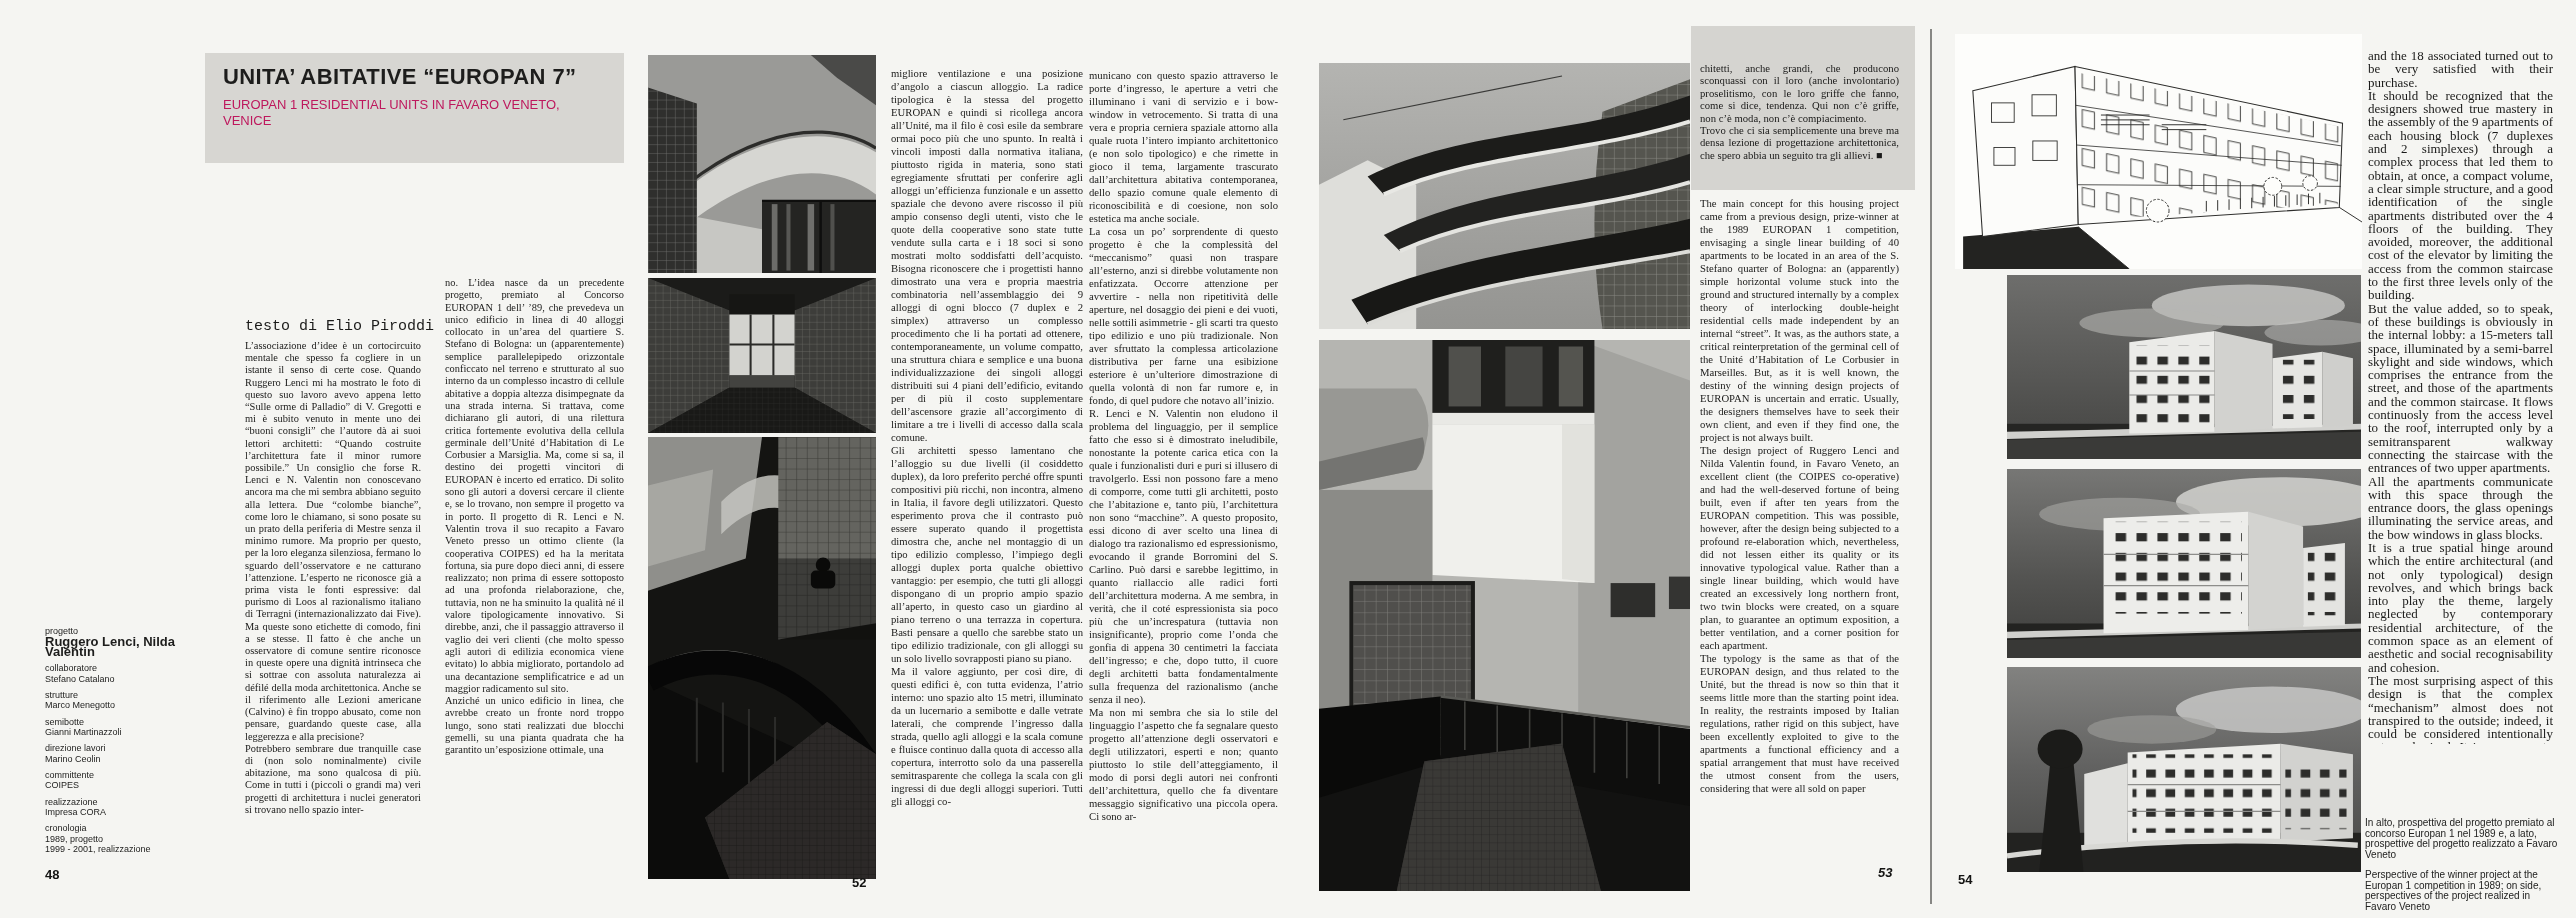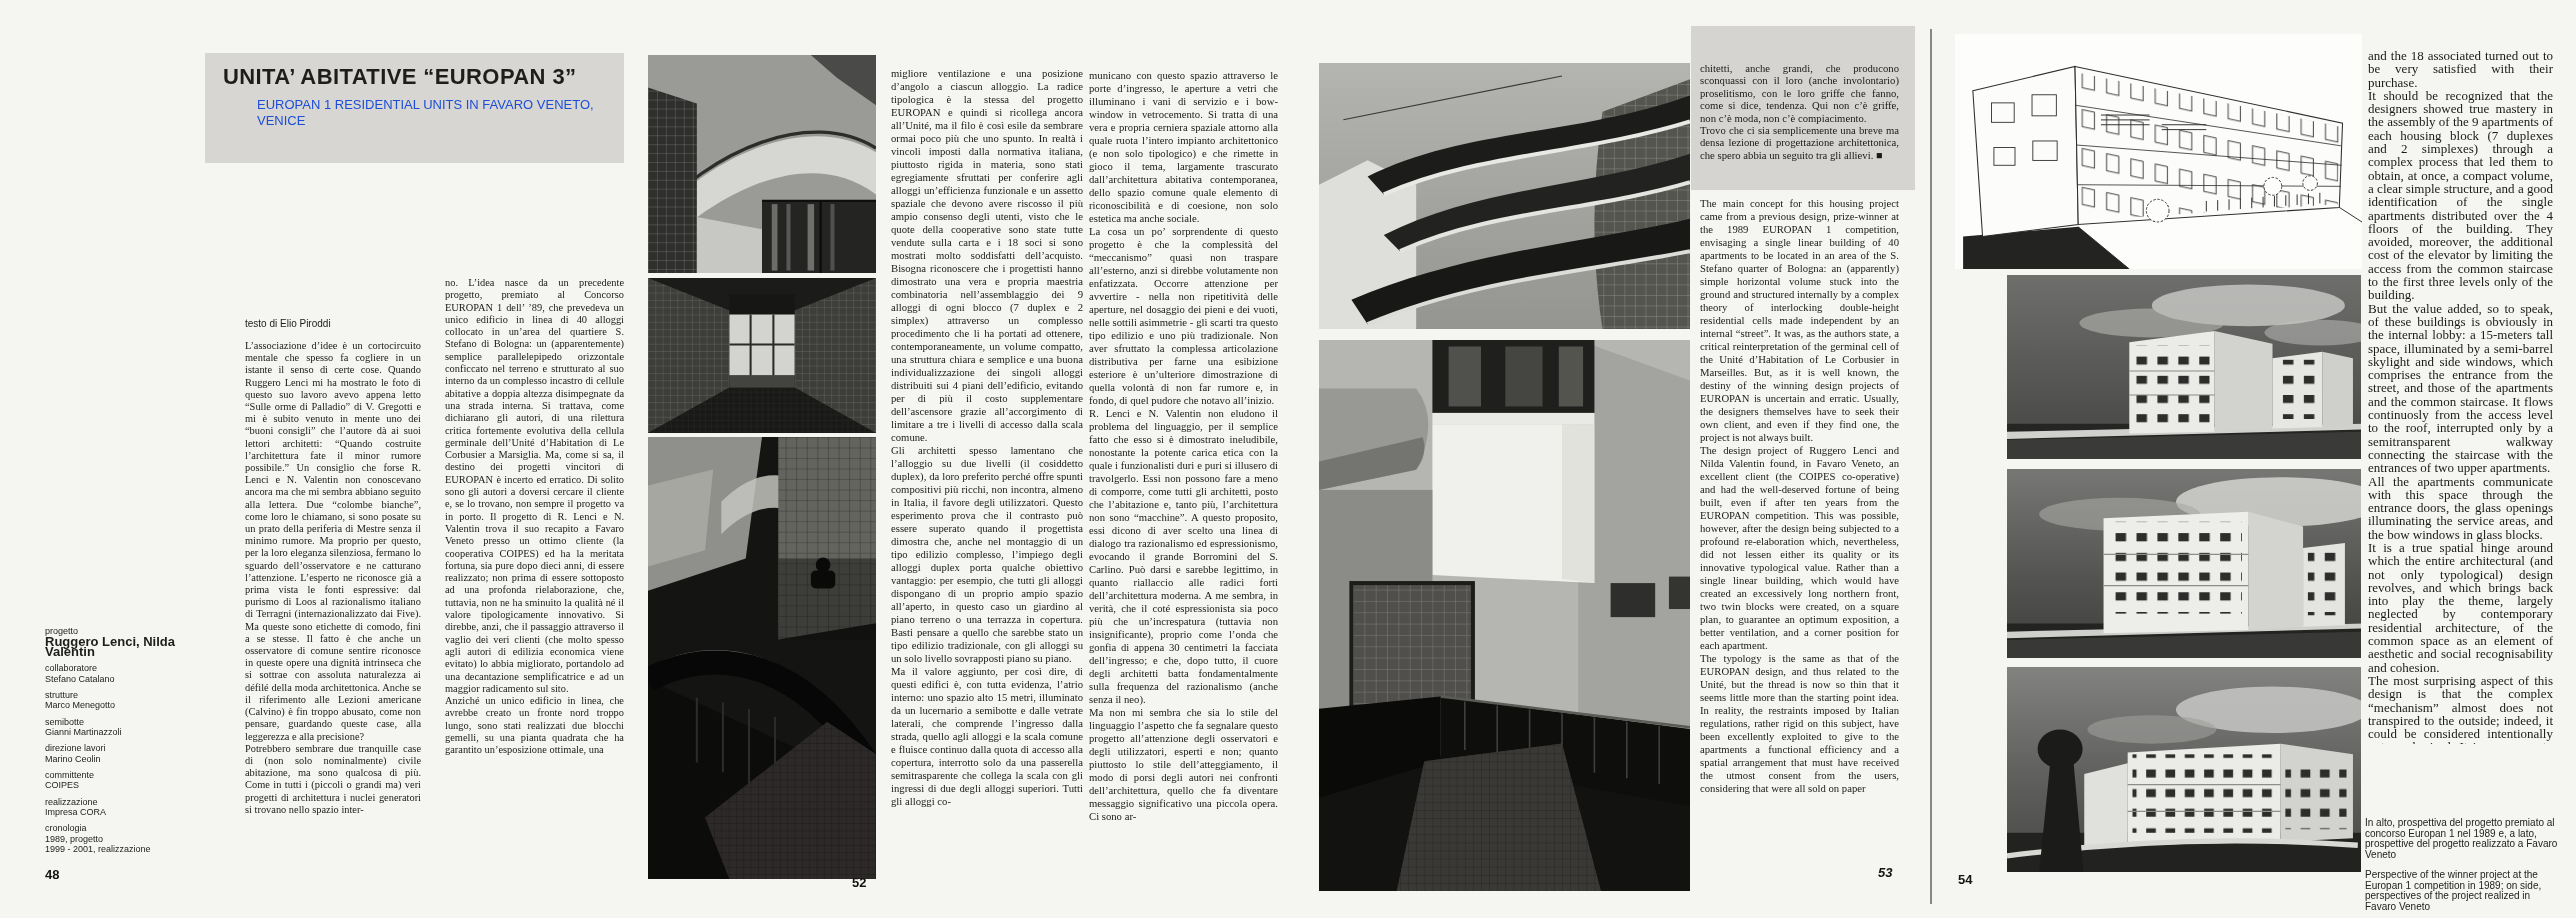--- a/index.html
+++ b/index.html
@@ -3,40 +3,40 @@
 <meta charset="utf-8">
 <style>
   html,body{margin:0;padding:0;background:#e9e9e6;}
   #canvas{position:relative;width:2576px;height:919px;background:#f5f5f2;overflow:hidden;
           font-family:"Liberation Serif",serif;color:#1c1c1c;}
   .abs{position:absolute;}
   .col{text-align:justify;white-space:pre-line;overflow:hidden;color:#1a1a19;}
   .title-block{background:#d7d6d2;}
   .title-line{font-family:"Liberation Sans",sans-serif;font-weight:700;font-size:22px;line-height:25px;
               letter-spacing:0.4px;color:#1d1d1c;}
-  .subtitle-line{font-family:"Liberation Sans",sans-serif;font-size:13px;line-height:15.4px;color:#1d4ed8;margin-left:34px;}
-  .byline{font-family:Liberation Sans, sans-serif;font-size:10px;color:#1b1b1a;}
+  .subtitle-line{font-family:"Liberation Sans",sans-serif;font-size:13px;line-height:15.4px;color:#be185d;}
+  .byline{font-family:Liberation Mono, monospace;font-size:15px;color:#1b1b1a;}
   .credits{font-family:"Liberation Sans",sans-serif;font-size:9px;line-height:10.5px;color:#1d1d1c;}
   .credit-item{margin-bottom:5.7px;}
   .credit-value.bold{font-weight:700;font-size:13px;}
   .pagenum{font-family:"Liberation Sans",sans-serif;font-weight:700;font-size:13px;color:#141413;}
   .gray-panel{background:#d5d4d0;}
   .photo{display:block;}
   .photo svg{display:block;width:100%;height:100%;}
   .caption{font-family:"Liberation Sans",sans-serif;font-size:10px;line-height:10.5px;color:#222221;
            white-space:pre-line;}
   .edge-line{background:#2b2b29;opacity:.55;}
 </style>
 </head>
 <body>
 
 <div id="canvas">
 
   <div class="abs title-block" style="left:205px;top:53px;width:419px;height:110px;padding:11.3px 0 0 18px;box-sizing:border-box;">
-    <div class="title-line">UNITA’ ABITATIVE “EUROPAN 3”</div>
+    <div class="title-line">UNITA’ ABITATIVE “EUROPAN 7”</div>
     <div style="height:8px;"></div>
     <div class="subtitle-line">EUROPAN 1 RESIDENTIAL UNITS IN FAVARO VENETO,</div>
     <div class="subtitle-line">VENICE</div>
   </div>
 
   <div class="abs byline" style="left:245px;top:318px;">testo di Elio Piroddi</div>
 
   <div class="abs col" style="left:245px;top:340px;width:176px;height:541px;font-size:10.4px;line-height:12.2px;">L’associazione d’idee è un cortocircuito mentale che spesso fa cogliere in un istante il senso di certe cose. Quando Ruggero Lenci mi ha mostrato le foto di questo suo lavoro avevo appena letto “Sulle orme di Palladio” di V. Gregotti e mi è subito venuto in mente uno dei “buoni consigli” che l’autore dà ai suoi lettori architetti: “Quando costruite l’architettura fate il minor rumore possibile.” Un consiglio che forse R. Lenci e N. Valentin non conoscevano ancora ma che mi sembra abbiano seguito alla lettera. Due “colombe bianche”, come loro le chiamano, si sono posate su un prato della periferia di Mestre senza il minimo rumore. Ma proprio per questo, per la loro eleganza silenziosa, fermano lo sguardo dell’osservatore e ne catturano l’attenzione. L’esperto ne riconosce già a prima vista le fonti espressive: dal purismo di Loos al razionalismo italiano di Terragni (internazionalizzato dai Five). Ma queste sono etichette di comodo, fini a se stesse. Il fatto è che anche un osservatore di comune sentire riconosce in queste opere una dignità intrinseca che si sottrae con assoluta naturalezza ai défilé della moda architettonica. Anche se il riferimento alle Lezioni americane (Calvino) è fin troppo abusato, come non pensare, guardando queste case, alla leggerezza e alla precisione?
 Potrebbero sembrare due tranquille case di (non solo nominalmente) civile abitazione, ma sono qualcosa di più. Come in tutti i (piccoli o grandi ma) veri progetti di architettura i nuclei generatori si trovano nello spazio inter-</div>
 

